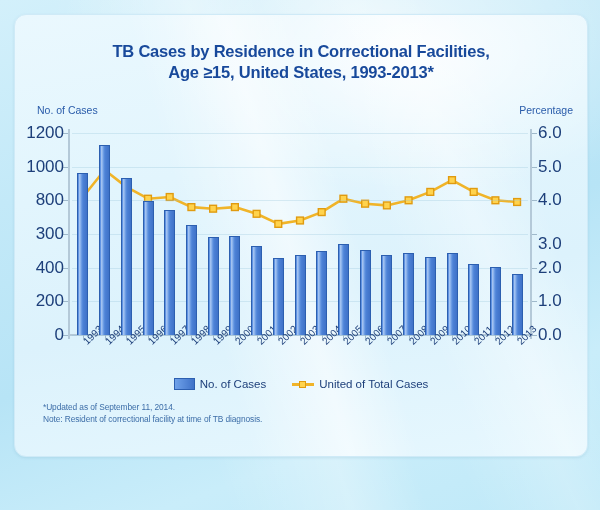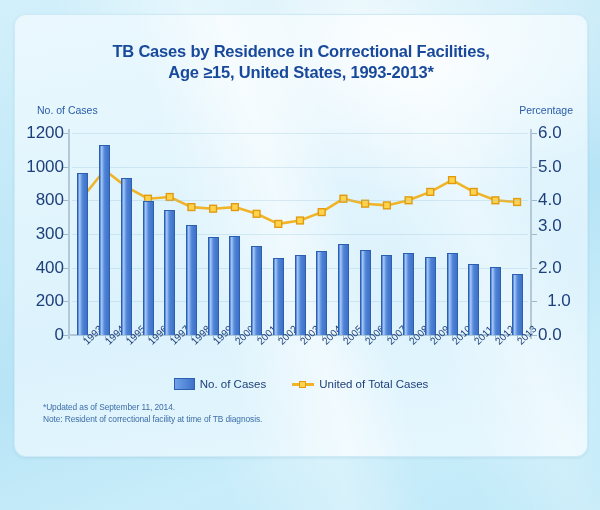--- a/index.html
+++ b/index.html
@@ -155,31 +155,31 @@
         </svg>
     <div class="gridline" style="top: 202px;"></div>
         <div class="tick l" style="top: 202px;"></div>
         <div class="tick r" style="top: 202px;"></div>
         <div class="ylab l" style="top: 202px;">0</div>
         <div class="ylab r" style="top: 202px;">0.0</div>
         <div class="gridline" style="top: 168.333px;"></div>
         <div class="tick l" style="top: 168.333px;"></div>
         <div class="tick r" style="top: 168.333px;"></div>
         <div class="ylab l" style="top: 168.333px;">200</div>
-        <div class="ylab r" style="top: 168.333px; text-align: center;">1.0</div>
+        <div class="ylab r" style="top: 168.333px;">1.0</div>
         <div class="gridline" style="top: 134.667px;"></div>
         <div class="tick l" style="top: 134.667px;"></div>
         <div class="tick r" style="top: 134.667px;"></div>
         <div class="ylab l" style="top: 134.667px;">400</div>
         <div class="ylab r" style="top: 134.667px;">2.0</div>
         <div class="gridline" style="top: 101px;"></div>
         <div class="tick l" style="top: 101px;"></div>
         <div class="tick r" style="top: 101px;"></div>
         <div class="ylab l" style="top: 101px;">300</div>
-        <div class="ylab r" style="top: 93px;">3.0</div>
+        <div class="ylab r" style="top: 111px;">3.0</div>
         <div class="gridline" style="top: 67.3333px;"></div>
         <div class="tick l" style="top: 67.3333px;"></div>
         <div class="tick r" style="top: 67.3333px;"></div>
         <div class="ylab l" style="top: 67.3333px;">800</div>
         <div class="ylab r" style="top: 67.3333px;">4.0</div>
         <div class="gridline" style="top: 33.6667px;"></div>
         <div class="tick l" style="top: 33.6667px;"></div>
         <div class="tick r" style="top: 33.6667px;"></div>
         <div class="ylab l" style="top: 33.6667px;">1000</div>
         <div class="ylab r" style="top: 33.6667px;">5.0</div>

